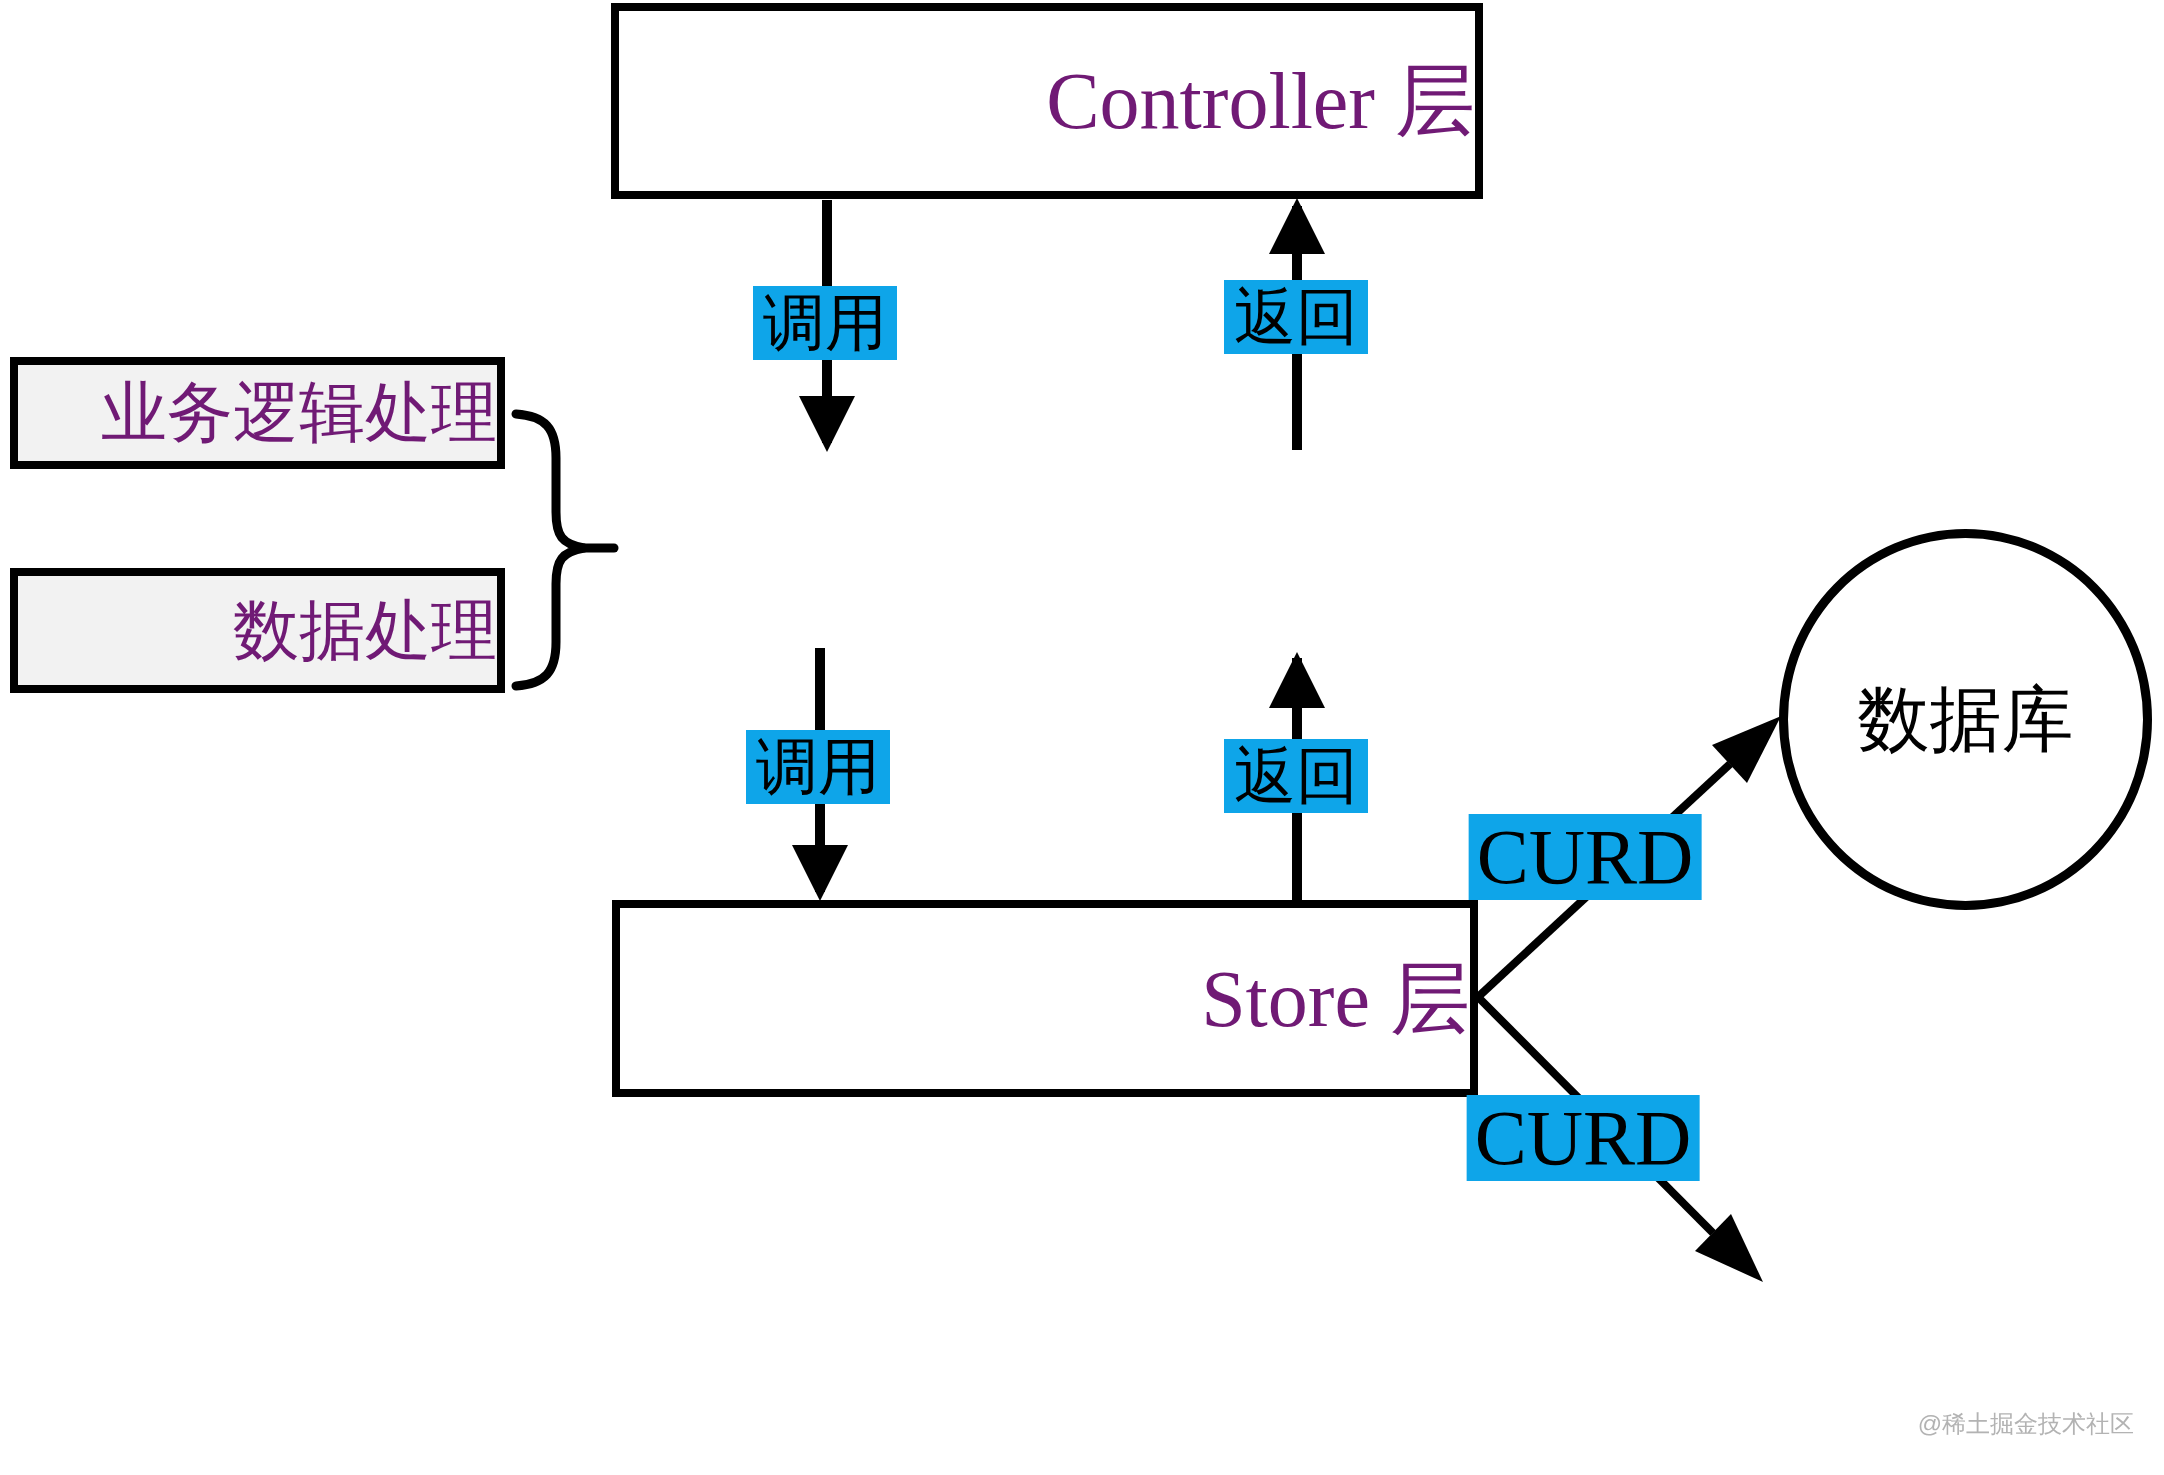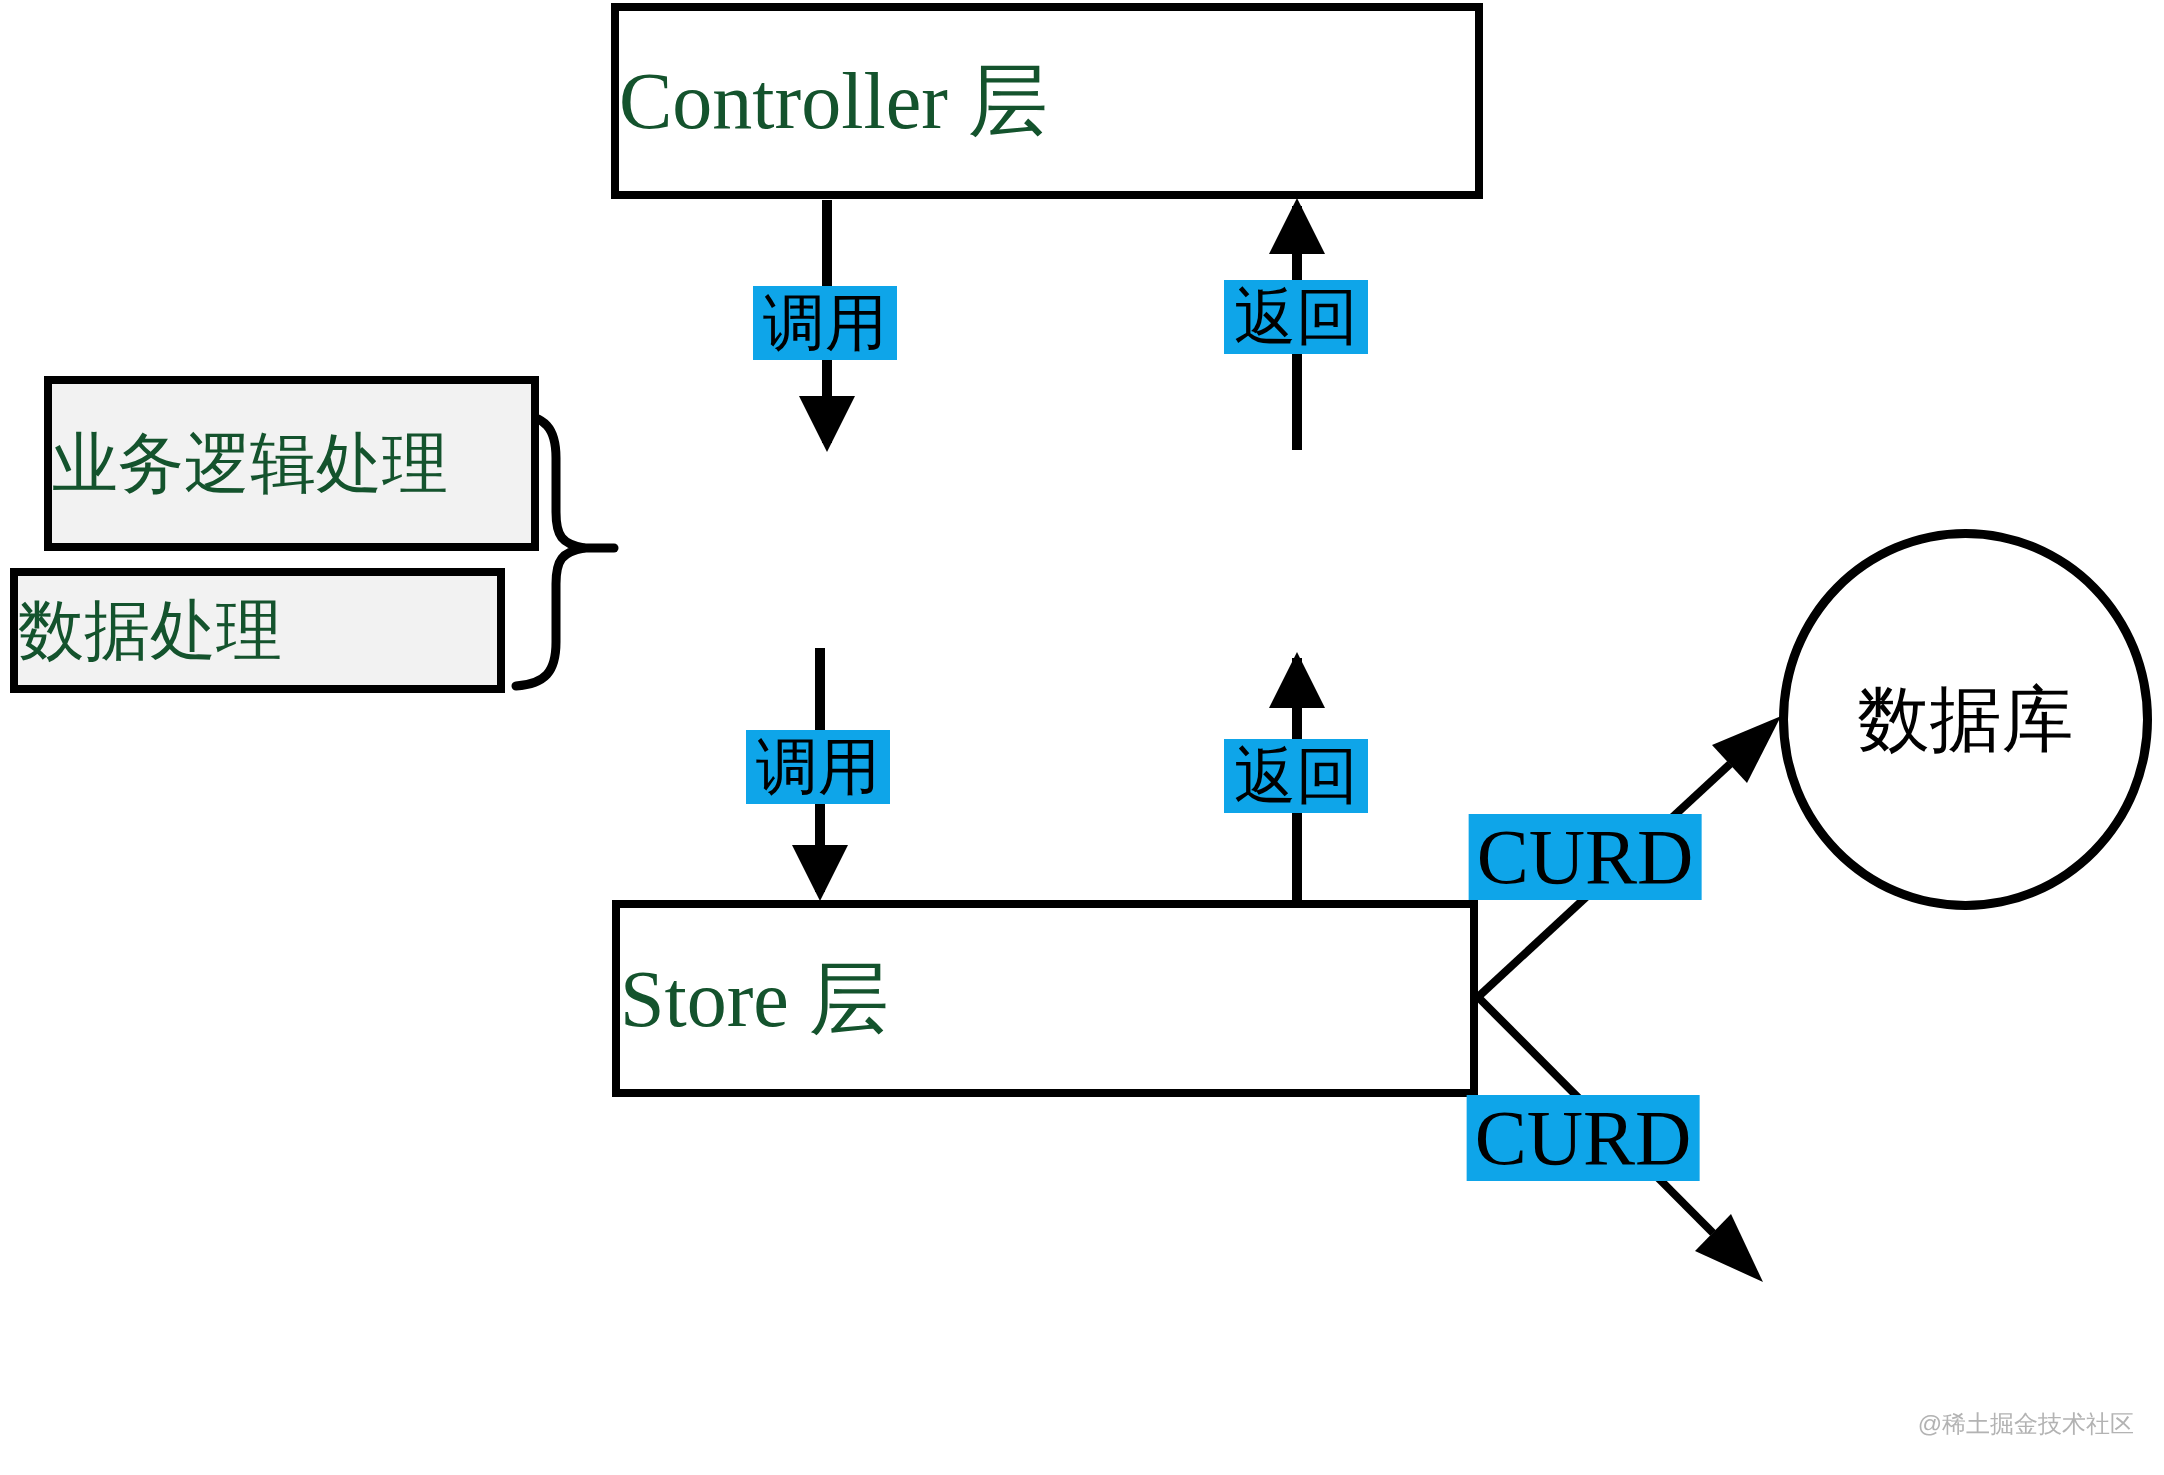--- a/index.html
+++ b/index.html
@@ -20,34 +20,34 @@
   #connectors{position:absolute;left:0;top:0;z-index:1;}
   .shaft{stroke:var(--stroke);stroke-width:10;fill:none;}
   .thin{stroke:var(--stroke);stroke-width:8;fill:none;}
   .head{fill:var(--stroke);stroke:none;}
   .brace{stroke:var(--stroke);stroke-width:9;fill:none;stroke-linecap:round;stroke-linejoin:round;}
   
   .node{
     position:absolute;z-index:2;
     box-sizing:border-box;
     border:8px solid var(--stroke);
-    display:flex;align-items:center;justify-content:flex-start;
+    display:flex;align-items:center;justify-content:flex-end;
     background:#ffffff;
-    color:#14532d;
+    color:#701a75;
   }
   .layer-label{font-size:80px;line-height:1;white-space:nowrap;}
   #box-controller{left:611px;top:3px;width:872px;height:196px;}
   #box-biz{left:620px;top:450px;width:858px;height:199px;background:var(--biz-fill);}
   #box-store{left:612px;top:900px;width:866px;height:197px;}
   .side-box{
     left:10px;width:495px;
     background:var(--side-box-fill);
     font-size:66px;line-height:1;white-space:nowrap;
   }
-  #side-box-1{top:376px;height:175px;margin-left:34px;}
+  #side-box-1{top:357px;height:112px;}
   #side-box-2{top:568px;height:125px;}
   
   .circle{
     position:absolute;z-index:2;box-sizing:border-box;
     border:9px solid var(--stroke);border-radius:50%;
     display:flex;align-items:center;justify-content:center;
     background:#ffffff;font-size:72px;line-height:1;white-space:nowrap;
   }
   #circle-database{left:1779px;top:529px;width:373px;height:381px;}
   #circle-microservice{left:1765px;top:1096px;width:365px;height:372px;}

